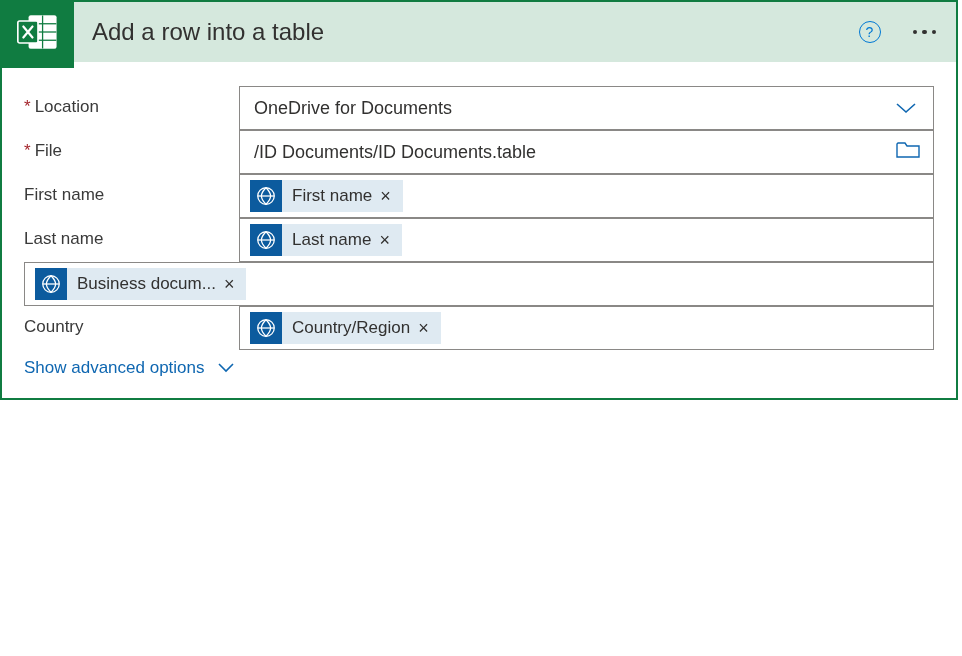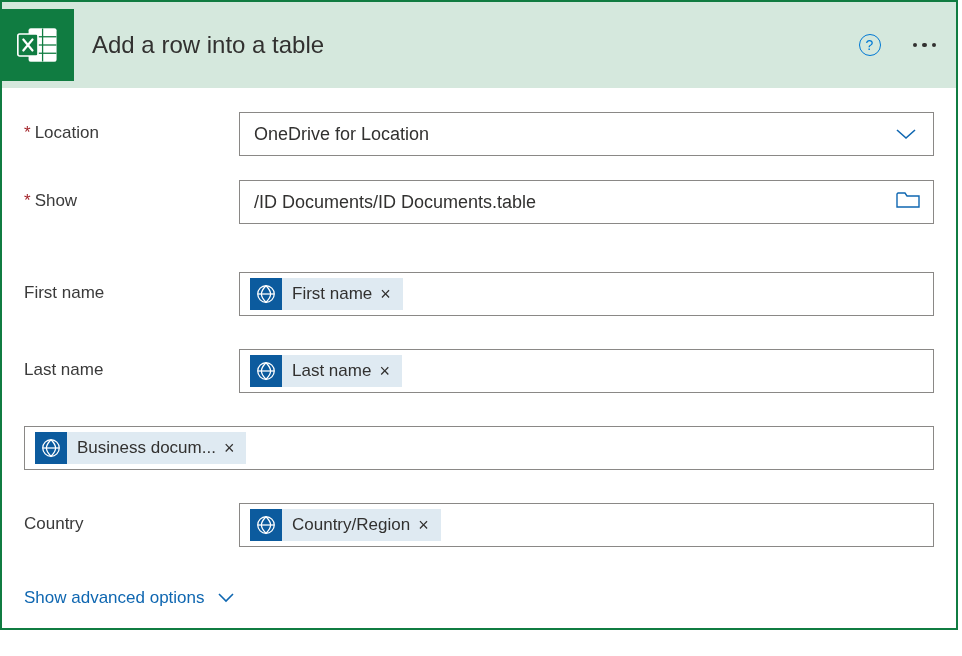--- a/index.html
+++ b/index.html
@@ -12,21 +12,21 @@
   }
   .card {
     width: 958px;
     border: 2px solid #107c41;
     background: #fff;
   }
   .header {
     display: flex;
     align-items: center;
     background: #d5e8dd;
-    height: 86px;
+    height: 60px;
     padding-right: 16px;
   }
   .excel-icon {
     width: 72px;
     height: 72px;
     background: #107c41;
     display: flex;
     align-items: center;
     justify-content: center;
     flex-shrink: 0;
@@ -65,23 +65,22 @@
     width: 4.5px; height: 4.5px;
     background: #323130;
     border-radius: 50%;
   }
   .form-body {
     padding: 24px 22px 20px 22px;
   }
   .form-row {
     display: flex;
     align-items: flex-start;
-    margin-bottom: 24px;
-  }
-  .form-row.compact { margin-bottom: 33px; }
+  }
+  .form-row.compact { margin-bottom: 0; }
   .label {
     width: 215px;
     font-size: 17px;
     color: #3a3a3a;
     padding-top: 10px;
     line-height: 1.35;
   }
   .req { color: #a4262c; margin-right: 4px; }
   .field {
     flex: 1;
@@ -180,33 +179,33 @@
     </div>
   </div>
 
   <div class="form-body">
 
     <div class="form-row">
       <div class="label">
         <span class="req">*</span><span>Location</span>
       </div>
       <div class="field">
-        <span class="field-text">OneDrive for Location</span>
+        <span class="field-text">OneDrive for Documents</span>
         <span class="chevron-icon">
           <svg width="24" height="14" viewBox="0 0 24 14">
               <path d="M3 3 L12 11 L21 3"></path>
             </svg>
         </span>
       </div>
     </div>
 
 
     <div class="form-row">
       <div class="label">
-        <span class="req">*</span><span>Show</span>
+        <span class="req">*</span><span>File</span>
       </div>
       <div class="field">
         <span class="field-text">/ID Documents/ID Documents.table</span>
         <span class="folder-icon">
           <svg width="26" height="20" viewBox="0 0 26 20">
             <path d="M2 4 L2 17 L24 17 L24 6 L12 6 L10 3 L3 3 Z"></path>
           </svg>
         </span>
       </div>
     </div>

